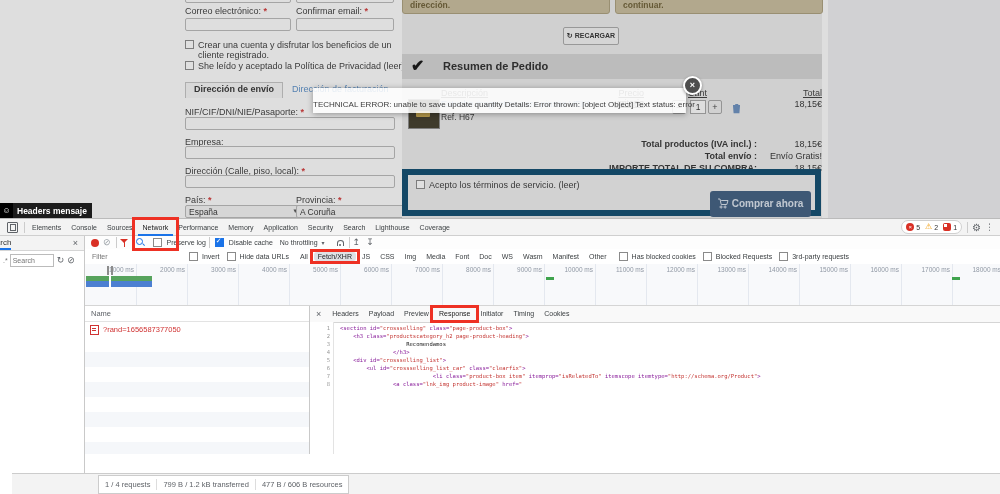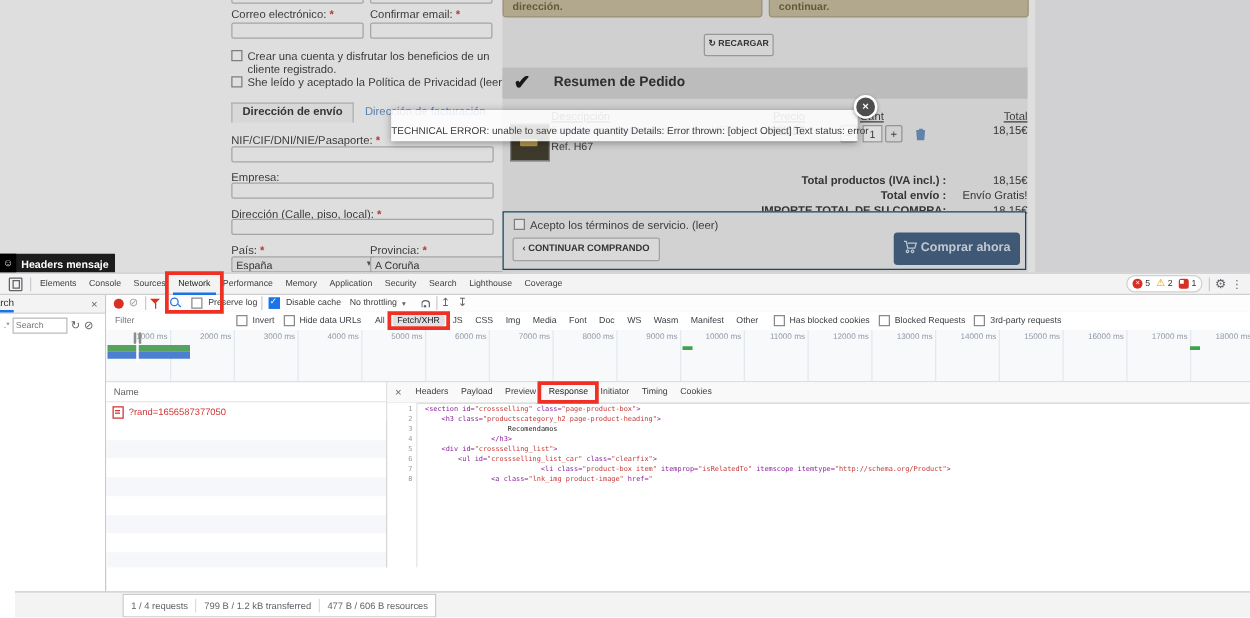--- a/index.html
+++ b/index.html
@@ -34,21 +34,21 @@
   .prod-name{position:absolute;left:39px;top:99px;font-size:9px;color:#7aa3d4;}
   .prod-ref{position:absolute;left:39px;top:112px;font-size:8.5px;color:#3a3a3a;}
   .unit-price{position:absolute;left:170px;top:99px;width:72px;text-align:right;font-size:9px;color:#555;}
   .qty-btn{position:absolute;top:100px;width:14px;height:14px;border:1px solid #a5a5a5;background:#ededed;border-radius:2px;text-align:center;line-height:13px;font-size:9px;color:#444;box-sizing:border-box;}
   .qty-box{position:absolute;left:288px;top:100px;width:16px;height:14px;border:1px solid #a5a5a5;background:#fdfdfd;text-align:center;line-height:13px;font-size:8.5px;box-sizing:border-box;}
   .trash{position:absolute;left:330px;top:100px;}
   .row-total{position:absolute;left:340px;top:99px;width:80px;text-align:right;font-size:9px;color:#333;}
   .tot-row{position:absolute;width:420px;height:12px;font-size:9px;}
   .tot-row .lbl{position:absolute;right:65px;font-weight:bold;color:#333;white-space:nowrap;}
   .tot-row .val{position:absolute;right:0px;color:#333;white-space:nowrap;}
-  .terms-box{position:absolute;left:0px;top:169px;width:419px;height:47px;border:1px solid #0c4a6e;background:#efefef;box-sizing:border-box;}
+  .terms-box{position:absolute;left:0px;top:169px;width:419px;height:47px;border:6px solid #0c4a6e;background:#efefef;box-sizing:border-box;}
   .continue-btn{position:absolute;left:7px;top:20px;height:17px;padding:0 7px;background:#f7f7f7;border:1px solid #b5b5b5;border-radius:2px;font-size:7.5px;font-weight:bold;color:#333;line-height:16px;}
   .buy-btn{position:absolute;right:4px;top:16px;width:101px;height:26px;background:#3f5d80;border-radius:3px;color:#d9e2ec;font-size:10px;font-weight:bold;text-align:center;line-height:26px;}
   
   .overlay{position:absolute;inset:0;background:rgba(60,60,60,0.16);z-index:5;}
   .err-tip{position:absolute;left:313px;top:88px;width:373px;height:25px;background:rgba(255,255,255,0.86);box-shadow:0 1px 6px rgba(0,0,0,0.35);z-index:7;font-size:8px;color:#3c3c3c;text-align:center;box-sizing:border-box;padding-top:12px;white-space:nowrap;}
   .err-close{position:absolute;left:683px;top:76px;width:15px;height:15px;border-radius:50%;background:#4e4e4e;border:2px solid #fff;box-shadow:0 1px 3px rgba(0,0,0,.4);z-index:8;color:#fff;font-size:9px;font-weight:bold;text-align:center;line-height:14px;}
   .chat-bar{position:absolute;left:0;top:203px;width:92px;height:15px;background:#1c1c1c;z-index:9;color:#fff;}
   .chat-bar .ic{position:absolute;left:0;top:0;width:13px;height:15px;background:#000;color:#eee;font-size:8px;text-align:center;line-height:15px;}
   .chat-bar .tx{position:absolute;left:17px;top:3px;font-size:8.5px;font-weight:bold;}
   
@@ -227,21 +227,20 @@
       <div class="tot-row" style="top:163px;">
         <span class="lbl">IMPORTE TOTAL DE SU COMPRA:</span>
           <span class="val">18,15€</span>
       </div>
 
       <div class="terms-box">
         <div class="cbrow" style="left:8px;top:5px;position:absolute;">
           <span class="cb"></span>
           <span>Acepto los términos de servicio. (leer)</span>
         </div>
-        <div class="continue-btn">‹ CONTINUAR COMPRANDO</div>
         <div class="buy-btn">
           <svg style="vertical-align:-2px;margin-right:3px;" width="11" height="11" viewBox="0 0 11 11">
               <path d="M0 1h2l1.2 5.5h5.6L10 2.5H3.2M4 9a1 1 0 100 .01M8 9a1 1 0 100 .01" stroke="#d9e2ec" stroke-width="1" fill="none"></path>
             </svg><span>Comprar ahora</span>
         </div>
       </div>
     </div>
 
     <div class="overlay"></div>
     <div class="err-tip">TECHNICAL ERROR: unable to save update quantity Details: Error thrown: [object Object] Text status: error</div>

